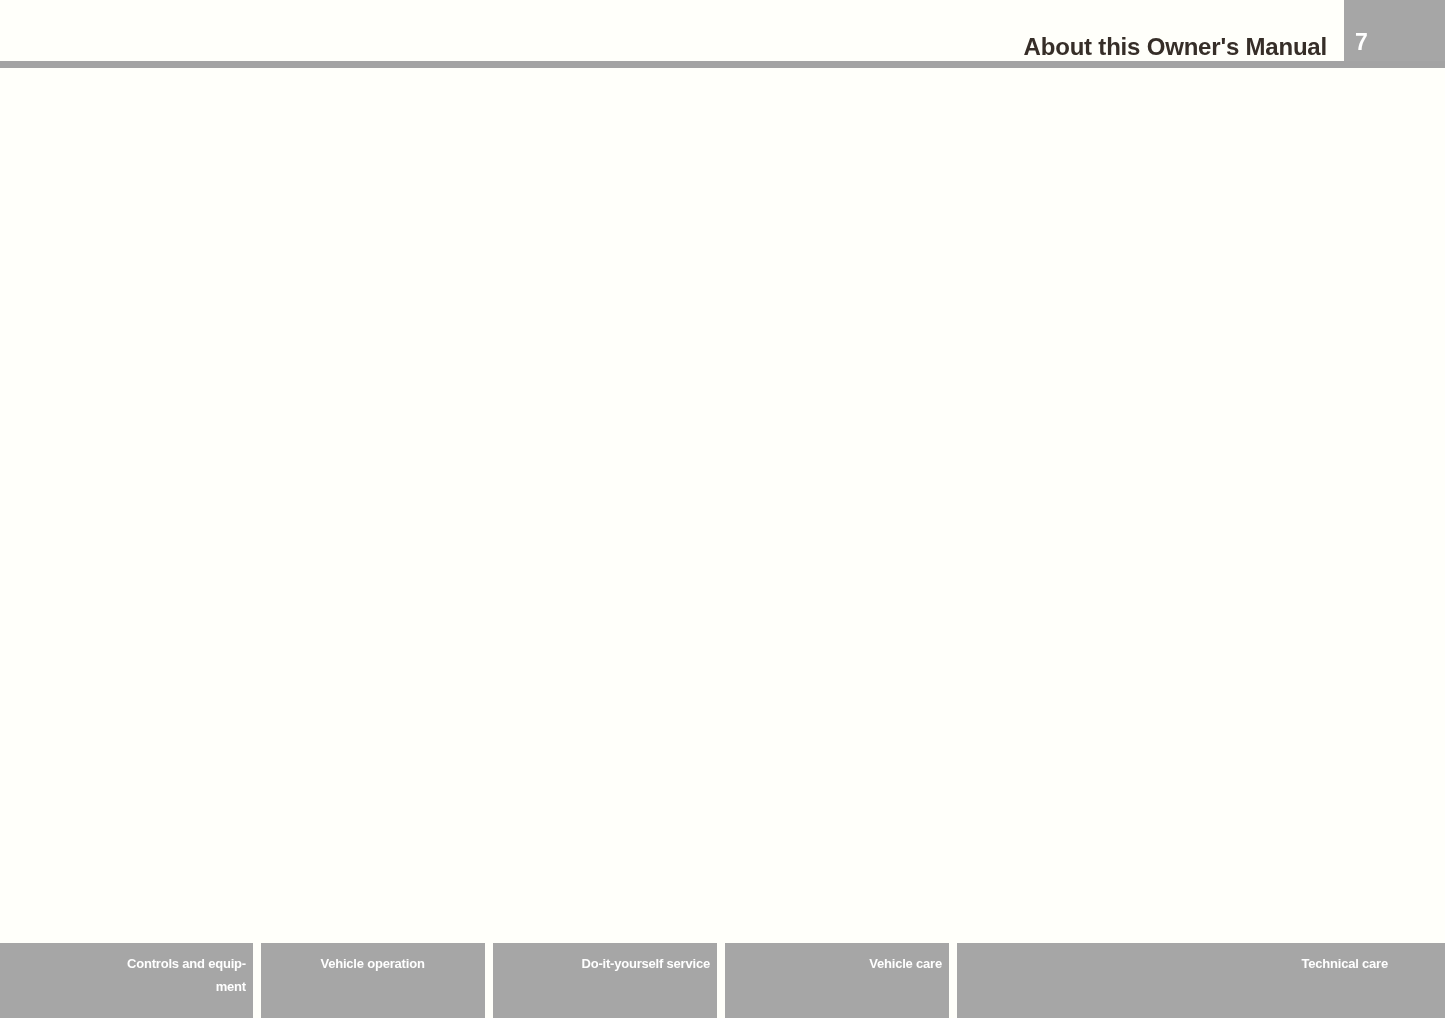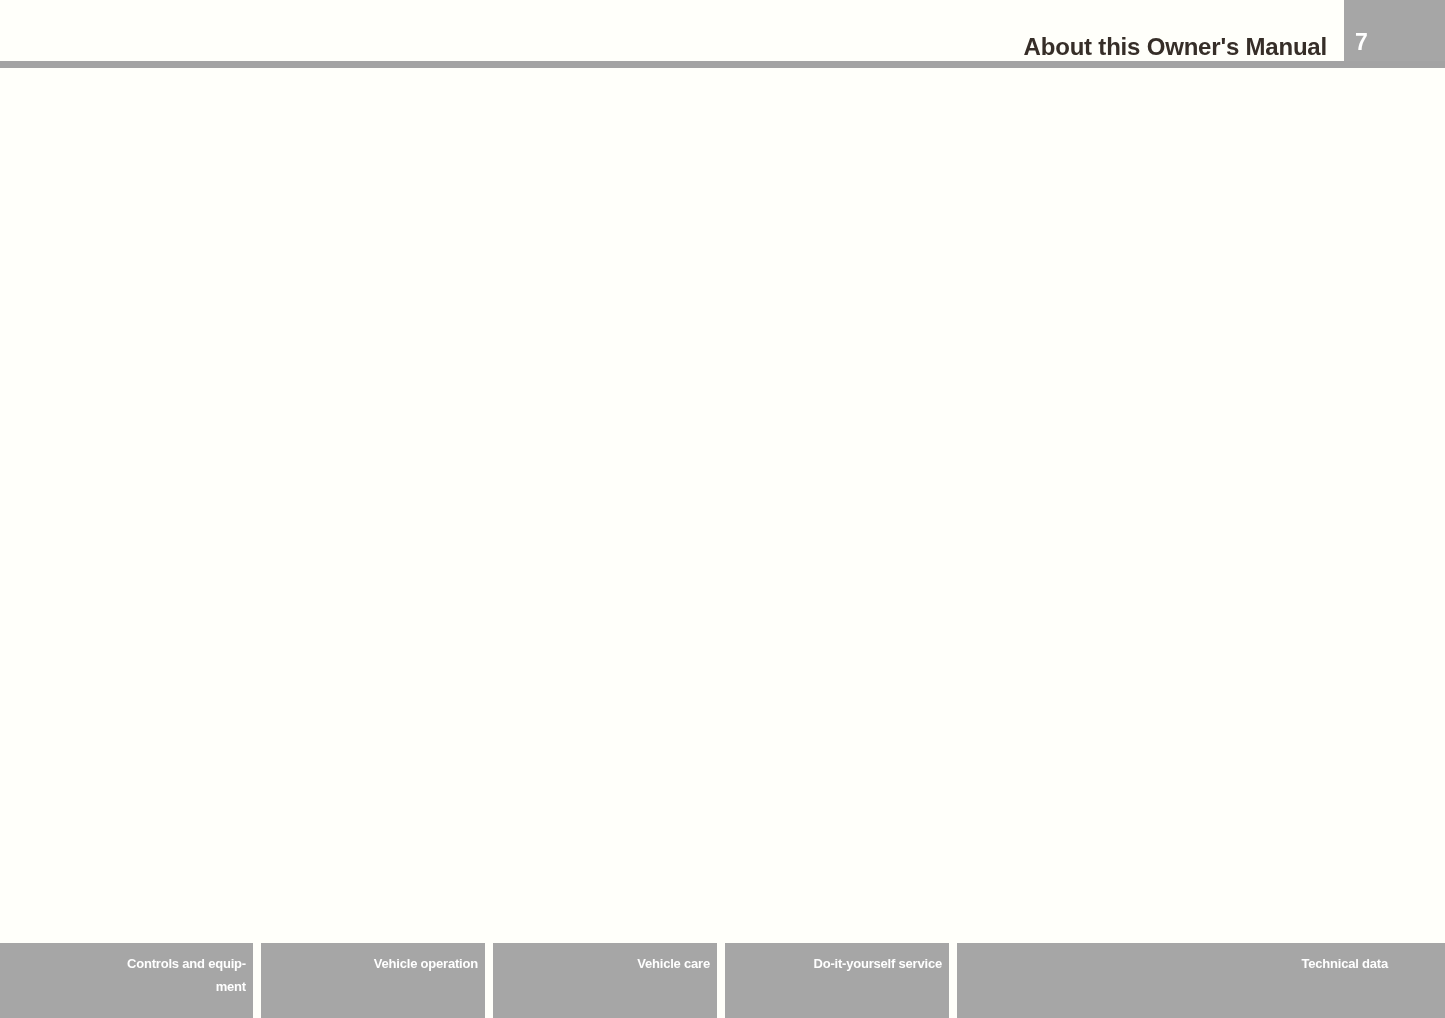--- a/index.html
+++ b/index.html
@@ -75,21 +75,21 @@
     display: block;
     color: #ffffff;
     font-size: 13px;
     font-weight: bold;
     letter-spacing: -0.2px;
     line-height: 23px;
     white-space: pre-line;
   }
   .tab-1 { width: 253px; }
   .tab-2 { width: 224px; }
-  .tab-3 { width: 224px; }
+  .tab-3 { width: 224px; text-align: center; }
   .tab-4 { width: 224px; }
   .tab-5 { width: 224px; }
   .tab-6 { flex: 1; padding-right: 57px; }
 </style>
 </head>
 <body>
 
 <div class="page">
 
   <div class="page-title">About this Owner's Manual</div>
@@ -103,24 +103,24 @@
   <div></div>
 
   <div class="section-tab-bar">
     <div class="section-tab tab-1">
       <span class="tab-label">Controls and equip-
 ment</span>
     </div>
     <div class="section-tab tab-3">
       <span class="tab-label">Vehicle operation</span>
     </div>
+    <div class="section-tab tab-5">
+      <span class="tab-label">Do-it-yourself service</span>
+    </div>
     <div class="section-tab tab-4">
       <span class="tab-label">Vehicle care</span>
     </div>
-    <div class="section-tab tab-5">
-      <span class="tab-label">Do-it-yourself service</span>
-    </div>
     <div class="section-tab tab-6">
-      <span class="tab-label">Technical data</span>
+      <span class="tab-label">Technical care</span>
     </div>
   </div>
 
 </div>
 
 </body></html>

